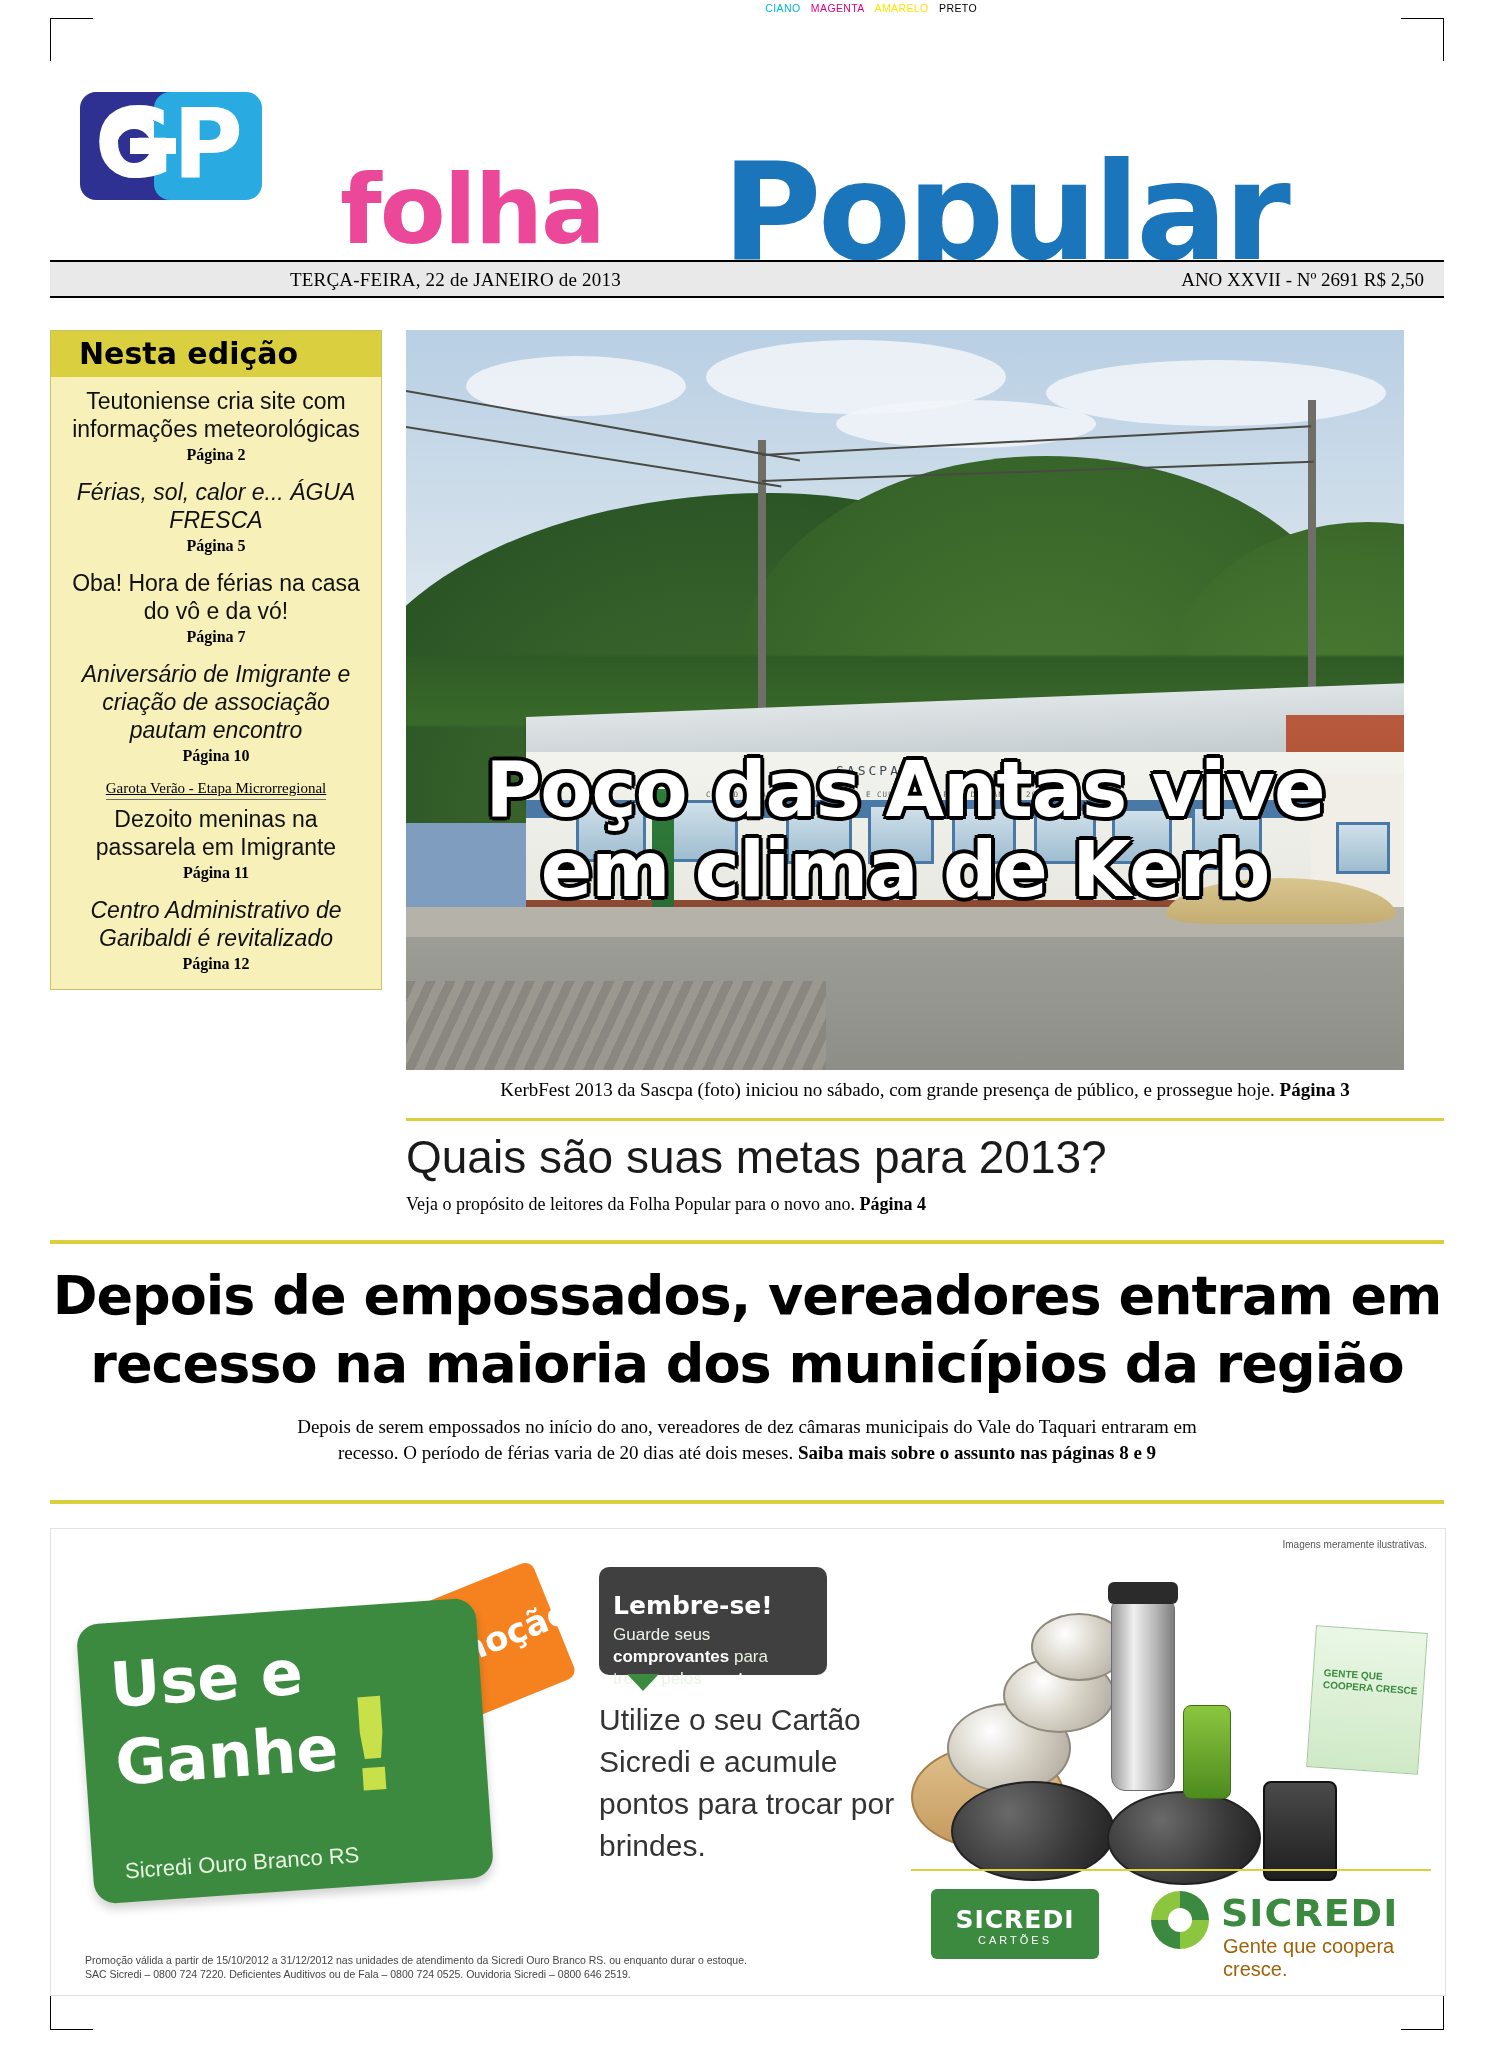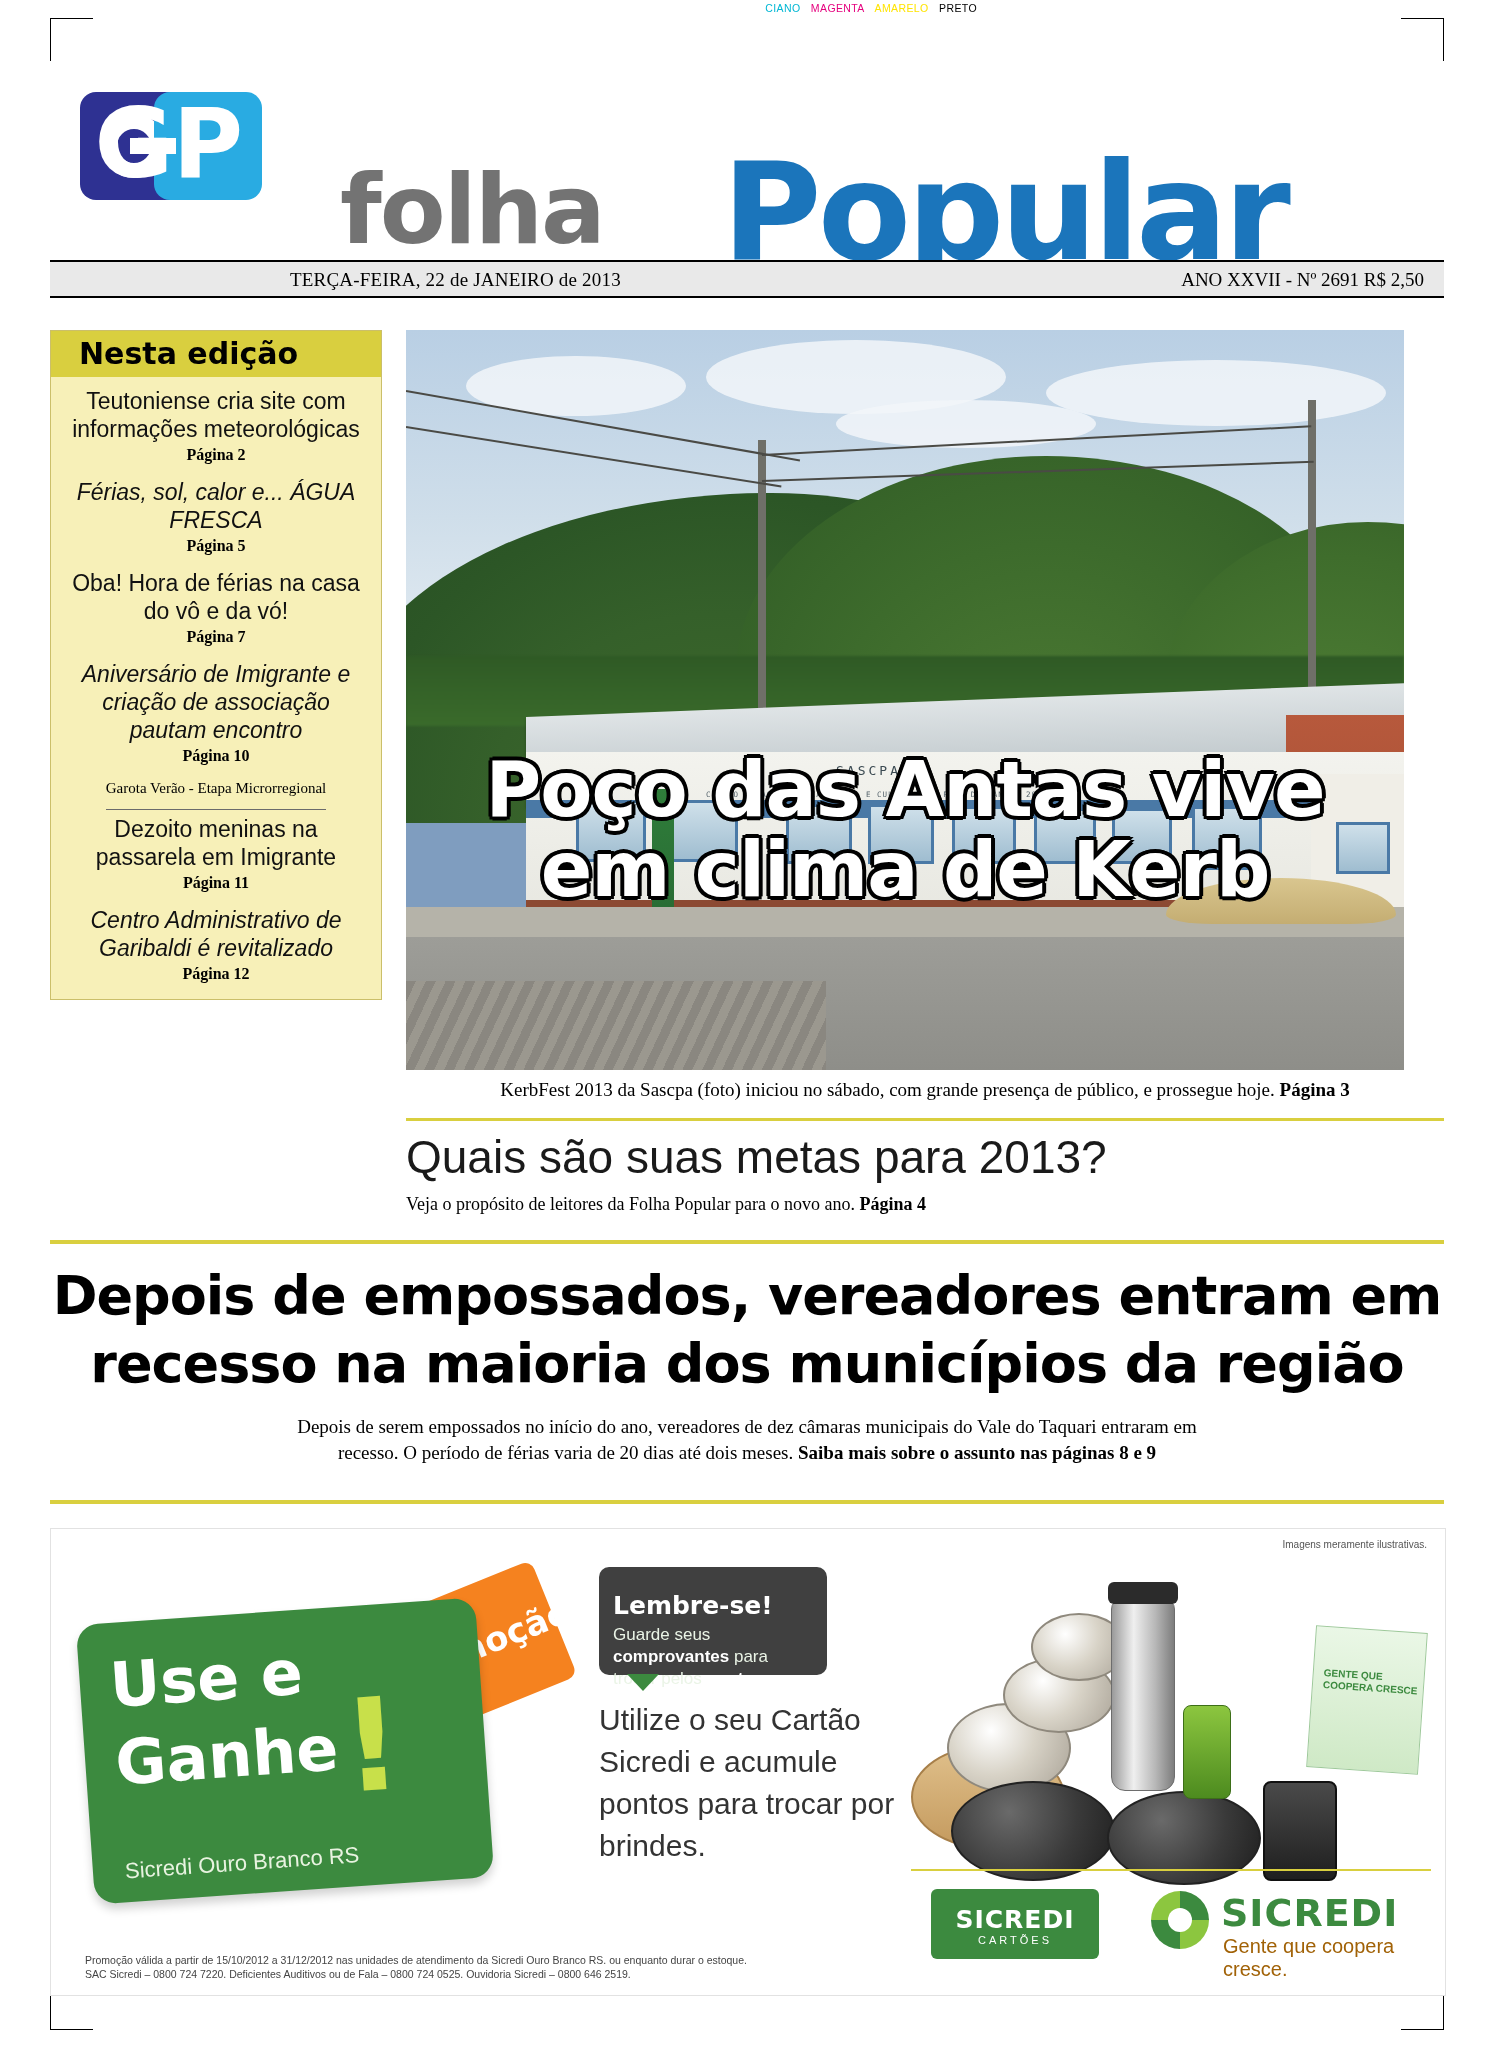--- a/index.html
+++ b/index.html
@@ -124,21 +124,21 @@
     line-height: 104px;
     text-align: center;
     z-index: 4;
   }
   .title-folha {
     position: absolute;
     left: 290px;
     top: 92px;
     font-size: 96px;
     line-height: 96px;
-    color: #737373;
+    color: #ec4899;
     font-weight: bold;
     font-family: "DejaVu Sans", sans-serif;
     letter-spacing: -2px;
   }
   .title-popular {
     position: absolute;
     left: 672px;
     top: 74px;
     font-size: 136px;
     line-height: 136px;
@@ -204,22 +204,23 @@
     font-size: 23px;
     line-height: 28px;
     color: #111;
   }
   .index-item.italic .txt { font-style: italic; }
   .index-item .kicker {
     font-family: "Liberation Serif", serif;
     font-size: 15px;
     border-bottom: 1px solid #6b6b6b;
     display: inline-block;
-    padding-bottom: 12px;
+    padding-bottom: 2px;
     margin-bottom: 5px;
+    text-decoration: underline;
   }
   .index-item .pg {
     font-family: "Liberation Serif", serif;
     font-size: 16px;
     font-weight: bold;
     margin-top: 3px;
   }
 
   
   .photo-wrap {

